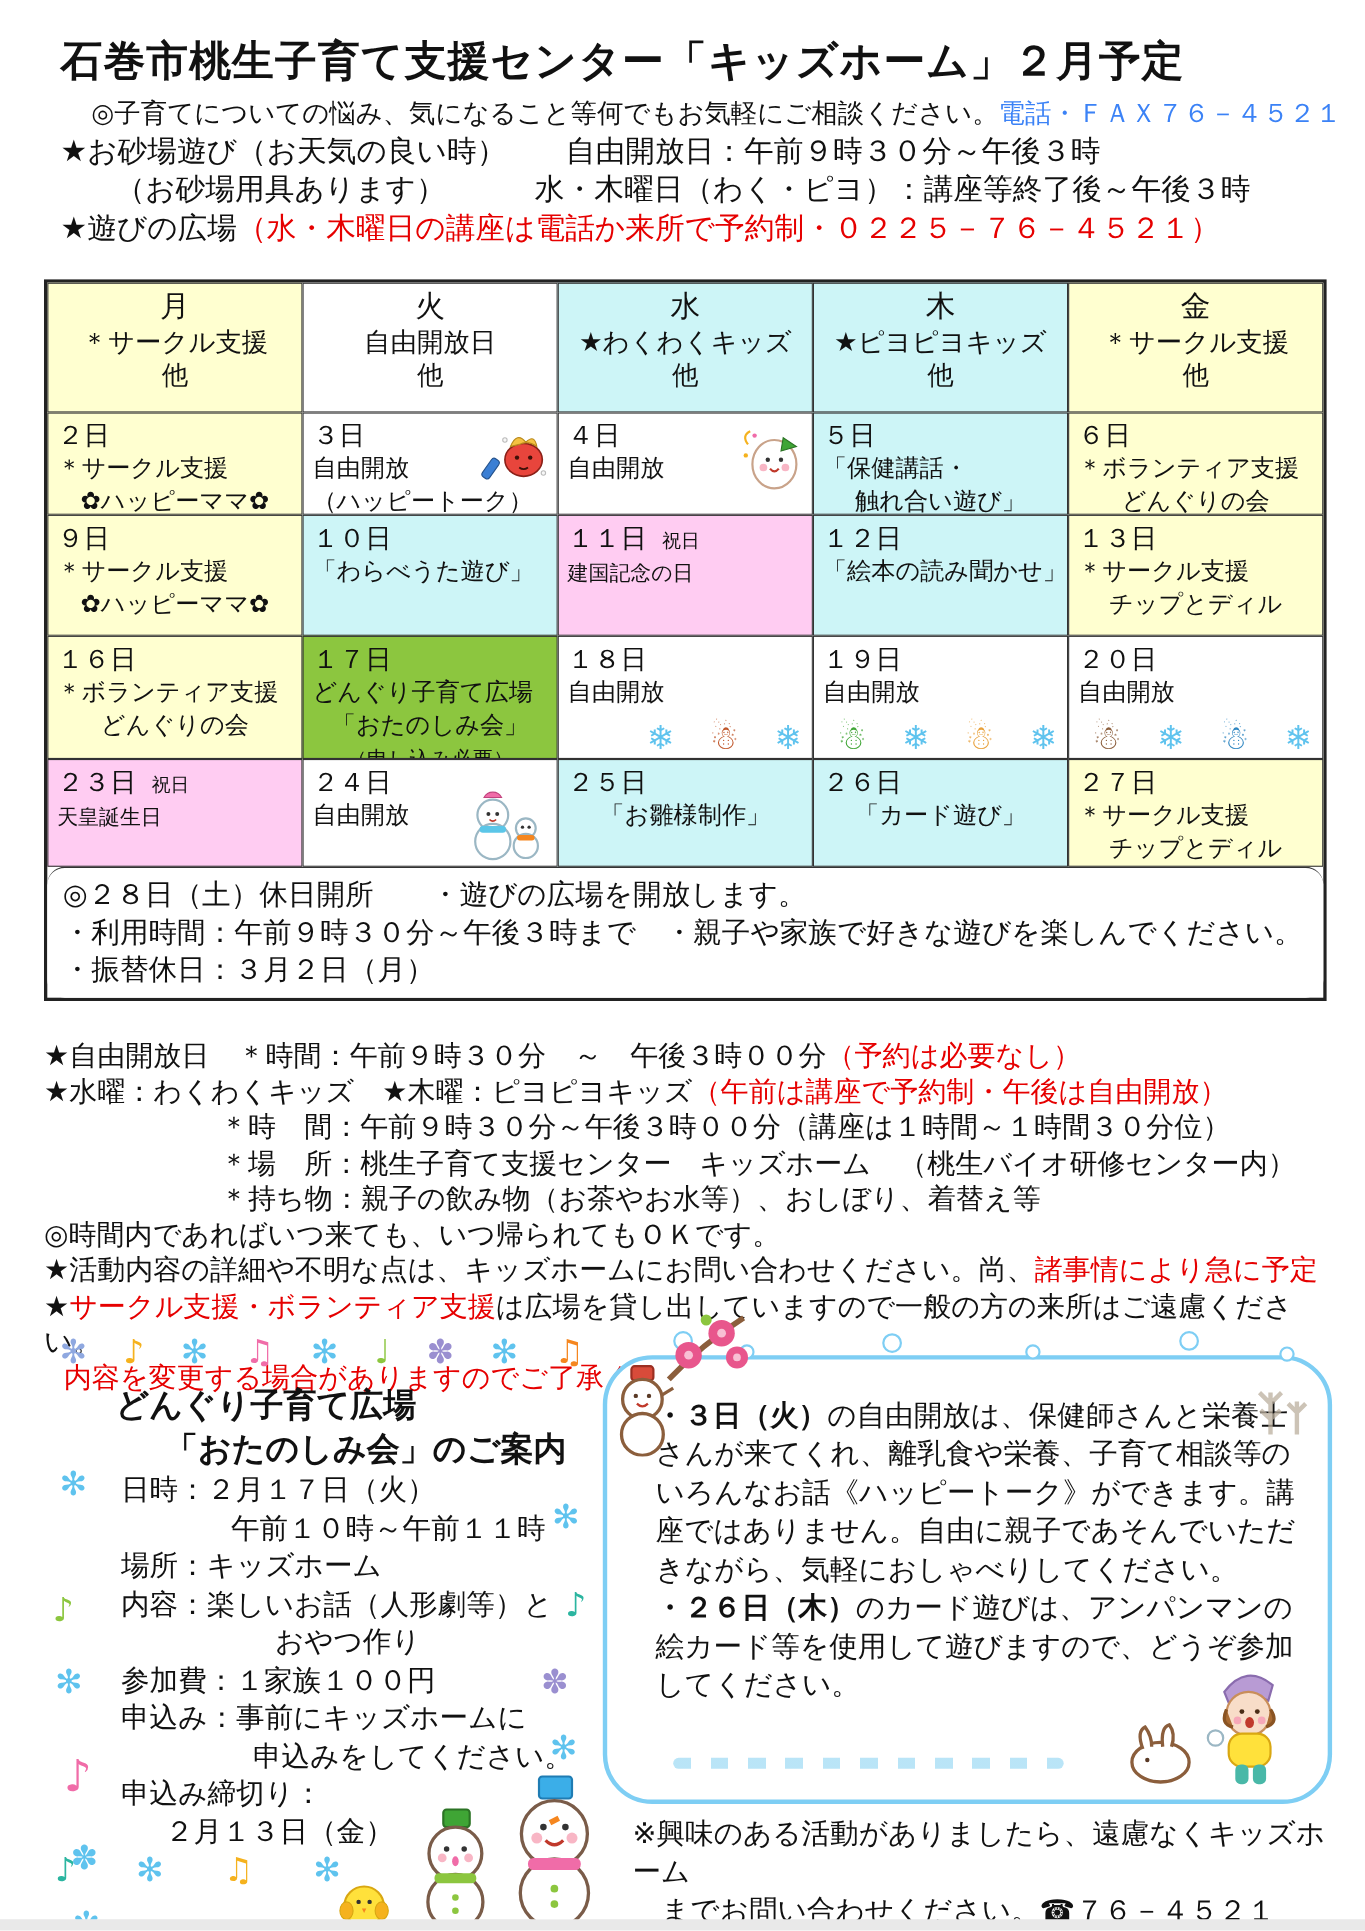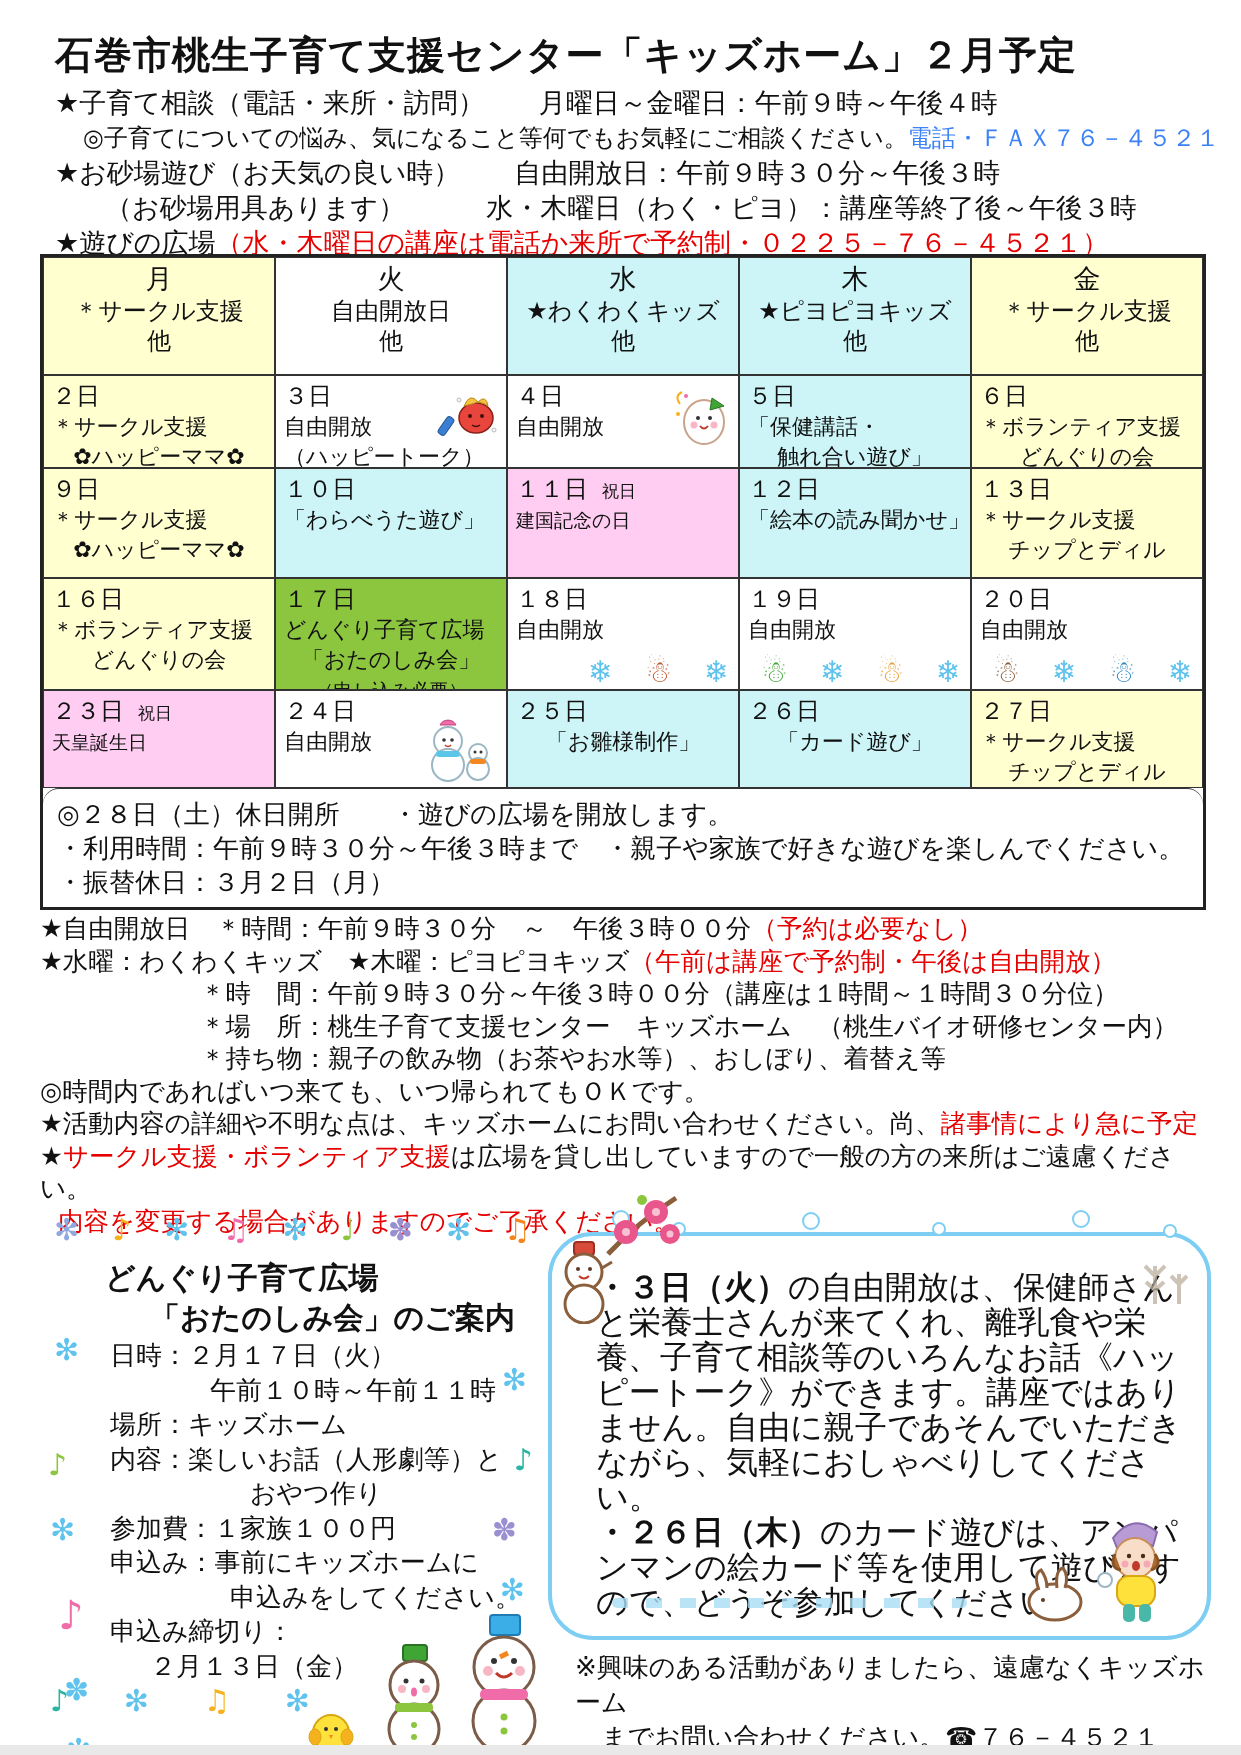--- a/index.html
+++ b/index.html
@@ -27,54 +27,53 @@
   .cl{font-size:22px;line-height:30px;white-space:nowrap;}
   .cl2{text-align:center;}
   .cl3{text-align:center;font-size:19px;}
   .holiday-name{font-size:19px;line-height:26px;}
   .cicon{position:absolute;}
   .banner{position:absolute;left:545px;right:10px;top:398px;display:flex;justify-content:space-between;
           font-size:30px;line-height:34px;pointer-events:none;}
   .calfoot{border-top:1.5px solid #333;padding:8px 14px;font-size:26px;line-height:34px;background:#fff;border-radius:16px;}
 
   
-  .notes{position:absolute;top:912px;left:40px;width:1170px;font-size:25.5px;line-height:32.5px;}
+  .notes{position:absolute;top:944px;left:40px;width:1170px;font-size:25.5px;line-height:32.5px;}
   .note-ind{padding-left:160px;}
   .note-ind2{padding-left:18px;}
 
   
   .bleft{position:absolute;top:1212px;left:40px;width:505px;}
   .glyphrow{font-size:30px;font-weight:bold;height:46px;display:flex;justify-content:space-between;padding:0 14px;}
   .bl-title1{font-size:30px;font-weight:bold;padding-left:65px;line-height:40px;}
   .bl-title2{font-size:30px;font-weight:bold;padding-left:110px;line-height:40px;}
   .bl-row{font-size:26px;line-height:34.5px;white-space:nowrap;}
   .pl70{padding-left:70px;} .pl110{padding-left:110px;} .pl170{padding-left:170px;} .pl190{padding-left:190px;} .pl210{padding-left:210px;}
   .sideglyph{position:absolute;font-size:30px;font-weight:bold;}
   .blue{color:#5FC3EE;} .green{color:#8CC63F;} .pink{color:#F06CA8;} .purple{color:#9A8FD0;} .teal{color:#2BB5A0;}
 
   
   .cloud{position:absolute;top:1232px;left:548px;width:655px;height:400px;border:4px solid #7ECEF4;border-radius:45px;background:#fff;}
-  .cloudtext{padding:34px 24px 0 44px;font-size:32px;line-height:35px;}
+  .cloudtext{padding:34px 24px 0 44px;font-size:26px;line-height:35px;}
   .bubble{position:absolute;border:2.5px solid #7ECEF4;border-radius:50%;background:#fff;}
   .snowdash{position:absolute;left:60px;right:240px;bottom:28px;height:10px;
             background:repeating-linear-gradient(90deg,#A8DEF5 0 16px,transparent 16px 34px);border-radius:5px;opacity:.8;}
   .fnote{position:absolute;top:1650px;left:575px;width:640px;font-size:26px;line-height:35px;}
   .fnote .l2{padding-left:26px;}
 
   svg{display:block;}
 </style>
 </head>
 <body>
 
 <div class="page">
 
   <div class="title">石巻市桃生子育て支援センター「キッズホーム」２月予定</div>
 
   <div class="intro">
-    <div class="iline">★子育て相談（電話・来所・訪問）　　月曜日～金曜日：午前９時～午後４時</div>
     <div class="iline small">
       <span>◎子育てについての悩み、気になること等何でもお気軽にご相談ください。</span><span class="magenta">電話・ＦＡＸ７６－４５２１</span>
     </div>
     <div class="iline">★お砂場遊び（お天気の良い時）　　自由開放日：午前９時３０分～午後３時</div>
     <div class="iline ind">（お砂場用具あります）　　　水・木曜日（わく・ピヨ）：講座等終了後～午後３時</div>
     <div class="iline">
       <span>★遊びの広場</span><span class="red">（水・木曜日の講座は電話か来所で予約制・０２２５－７６－４５２１）</span>
     </div>
   </div>
 

